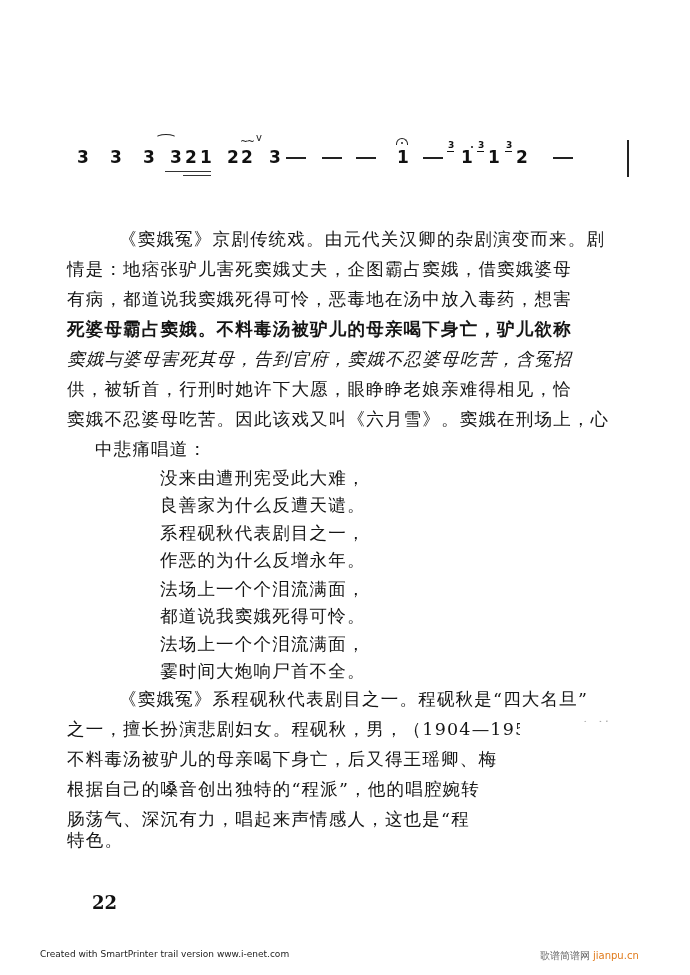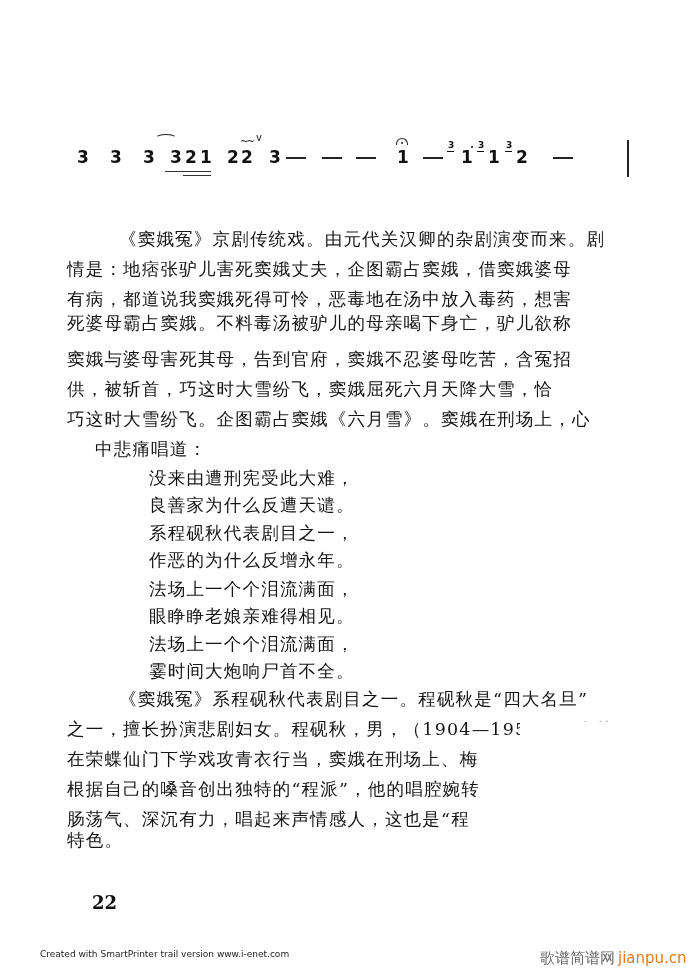--- a/index.html
+++ b/index.html
@@ -21,29 +21,29 @@
     .fermata { position: absolute; width: 10px; height: 6px; border: 1.5px solid #222; border-bottom: none;
       border-radius: 8px 8px 0 0; }
     .fermata-dot { position: absolute; width: 2px; height: 2px; background: #222; border-radius: 50%; }
     .mordent { position: absolute; font-size: 10px; line-height: 10px; font-family: "DejaVu Sans", sans-serif; color: #222; letter-spacing: -2px; }
     .breath { position: absolute; font-size: 10px; font-family: "DejaVu Sans", sans-serif; color: #222; }
     .dot-above { position: absolute; width: 2px; height: 2px; background: #111; border-radius: 50%; }
 
     
     .text-block { position: absolute; left: 90px; width: 545px; font-size: 17.5px; letter-spacing: 1.2px; }
     .line { position: absolute; left: 0; white-space: nowrap; line-height: 22px; height: 22px; }
-    .verse { position: absolute; left: 149px; font-size: 17.5px; letter-spacing: 1.2px; white-space: nowrap; line-height: 22px; text-align: center; }
+    .verse { position: absolute; left: 160px; font-size: 17.5px; letter-spacing: 1.2px; white-space: nowrap; line-height: 22px; text-align: center; }
     .mask { position: absolute; background: #ffffff; }
 
     .page-number { position: absolute; left: 92px; top: 892px; font-family: "DejaVu Serif", serif;
       font-weight: bold; font-size: 18px; color: #111; }
     .footer-credit { position: absolute; left: 40px; top: 949px; font-family: "DejaVu Sans", sans-serif;
       font-size: 9px; color: #222; }
     .watermark { position: absolute; left: 540px; top: 949px; font-family: "DejaVu Sans", sans-serif;
-      font-size: 15px; color: #666; }
+      font-size: 10px; color: #666; }
     .watermark .brand { color: #e07a1a; margin-left: 3px; }
   </style>
 </head>
 <body>
 
 <div class="notation">
   <span class="note" style="left:77px">3</span>
   <span class="note" style="left:110px">3</span>
   <span class="note" style="left:143px">3</span>
   <div class="slur" style="left:155px; top:134px; width:20px; height:8px;"></div>
@@ -82,42 +82,42 @@
   <span class="note" style="left:516px">2</span>
 
   <div class="dash" style="left:553px; width:20px;"></div>
   <div class="barline"></div>
 </div>
 
 <div class="text-block" style="top:228px; left:90px;">
   <div class="line" style="top:0px; left:29px;">《窦娥冤》京剧传统戏。由元代关汉卿的杂剧演变而来。剧</div>
   <div class="line" style="top:30px; left:-23px;">情是：地痞张驴儿害死窦娥丈夫，企图霸占窦娥，借窦娥婆母</div>
   <div class="line" style="top:60px; left:-23px;">有病，都道说我窦娥死得可怜，恶毒地在汤中放入毒药，想害</div>
-  <div class="line" style="top:84px; left:-23px;">死婆母霸占窦娥。不料毒汤被驴儿的母亲喝下身亡，驴儿欲称</div>
-  <div class="line" style="top:120px; left:-23px;">窦娥与婆母害死其母，告到官府，窦娥不忍婆母吃苦，含冤招</div>
-  <div class="line" style="top:150px; left:-23px;">供，被斩首，巧这时大雪纷飞，窦娥屈死六月天降大雪，恰</div>
-  <div class="line" style="top:180px; left:-23px;">巧这时大雪纷飞。企图霸占窦娥《六月雪》。窦娥在刑场上，心</div>
+  <div class="line" style="top:90px; left:-23px;font-weight:bold;">死婆母霸占窦娥。不料毒汤被驴儿的母亲喝下身亡，驴儿欲称</div>
+  <div class="line" style="top:120px; left:-23px;font-style:italic;">窦娥与婆母害死其母，告到官府，窦娥不忍婆母吃苦，含冤招</div>
+  <div class="line" style="top:150px; left:-23px;">供，被斩首，行刑时她许下大愿，眼睁睁老娘亲难得相见，恰</div>
+  <div class="line" style="top:180px; left:-23px;">窦娥不忍婆母吃苦。因此该戏又叫《六月雪》。窦娥在刑场上，心</div>
   <div class="line" style="top:210px; left:-23px;margin-left:28px;">中悲痛唱道：</div>
 </div>
 
 <div>
   <div class="verse" style="top:467px;">没来由遭刑宪受此大难，</div>
   <div class="verse" style="top:494px;">良善家为什么反遭天谴。</div>
   <div class="verse" style="top:522px;">系程砚秋代表剧目之一，</div>
   <div class="verse" style="top:549px;">作恶的为什么反增永年。</div>
   <div class="verse" style="top:578px;">法场上一个个泪流满面，</div>
-  <div class="verse" style="top:605px;">眼睁睁老娘亲难得相见。</div>
+  <div class="verse" style="top:605px;">都道说我窦娥死得可怜。</div>
   <div class="verse" style="top:633px;">法场上一个个泪流满面，</div>
   <div class="verse" style="top:660px;">霎时间大炮响尸首不全。</div>
 </div>
 
 <div class="text-block" style="top:688px; left:90px;">
   <div class="line" style="top:0px; left:29px;text-align:center;">《窦娥冤》系程砚秋代表剧目之一。程砚秋是“四大名旦”</div>
   <div class="line" style="top:30px; left:-23px;">之一，擅长扮演悲剧妇女。程砚秋，男，（1904—1958），自幼</div>
-  <div class="line" style="top:60px; left:-23px;">在荣蝶仙门下学戏攻青衣行当，窦娥在刑场上、梅</div>
+  <div class="line" style="top:60px; left:-23px;">不料毒汤被驴儿的母亲喝下身亡，后又得王瑶卿、梅</div>
   <div class="line" style="top:90px; left:-23px;">根据自己的嗓音创出独特的“程派”，他的唱腔婉转</div>
   <div class="line" style="top:120px; left:-23px;">肠荡气、深沉有力，唱起来声情感人，这也是“程</div>
   <div class="line" style="top:141px; left:-23px;">特色。</div>
 </div>
 
 <div class="mask" style="left:520px; top:722px; width:170px; height:120px;"></div>
 <div class="mask" style="left:520px; top:714px; width:170px; height:12px; background:linear-gradient(#fff0, #fff);"></div>
 
 <div class="page-number">22</div>
 

